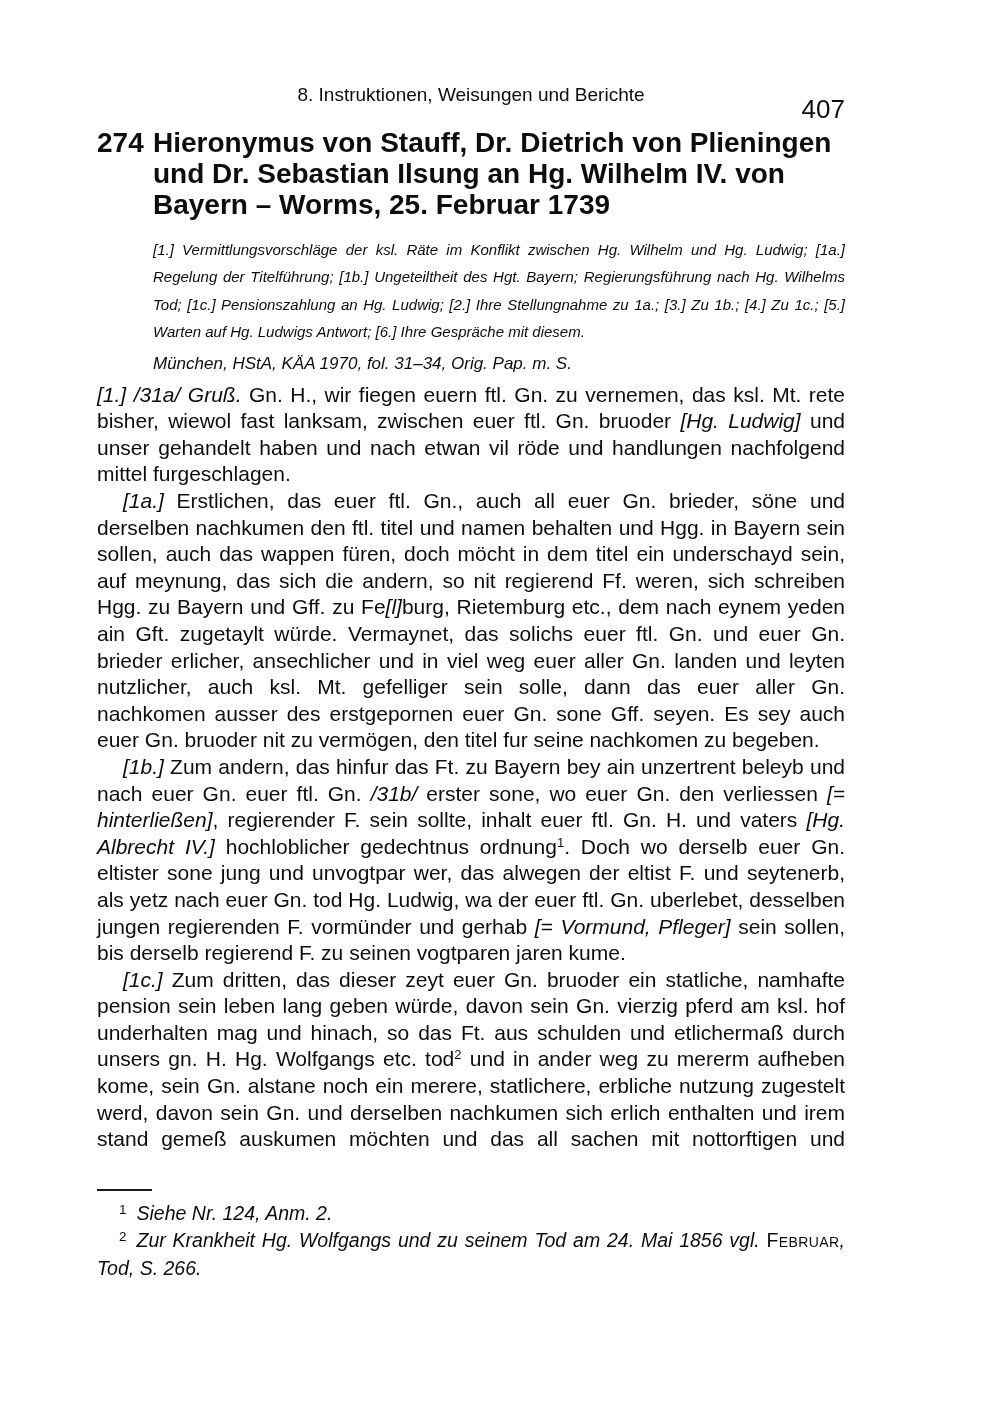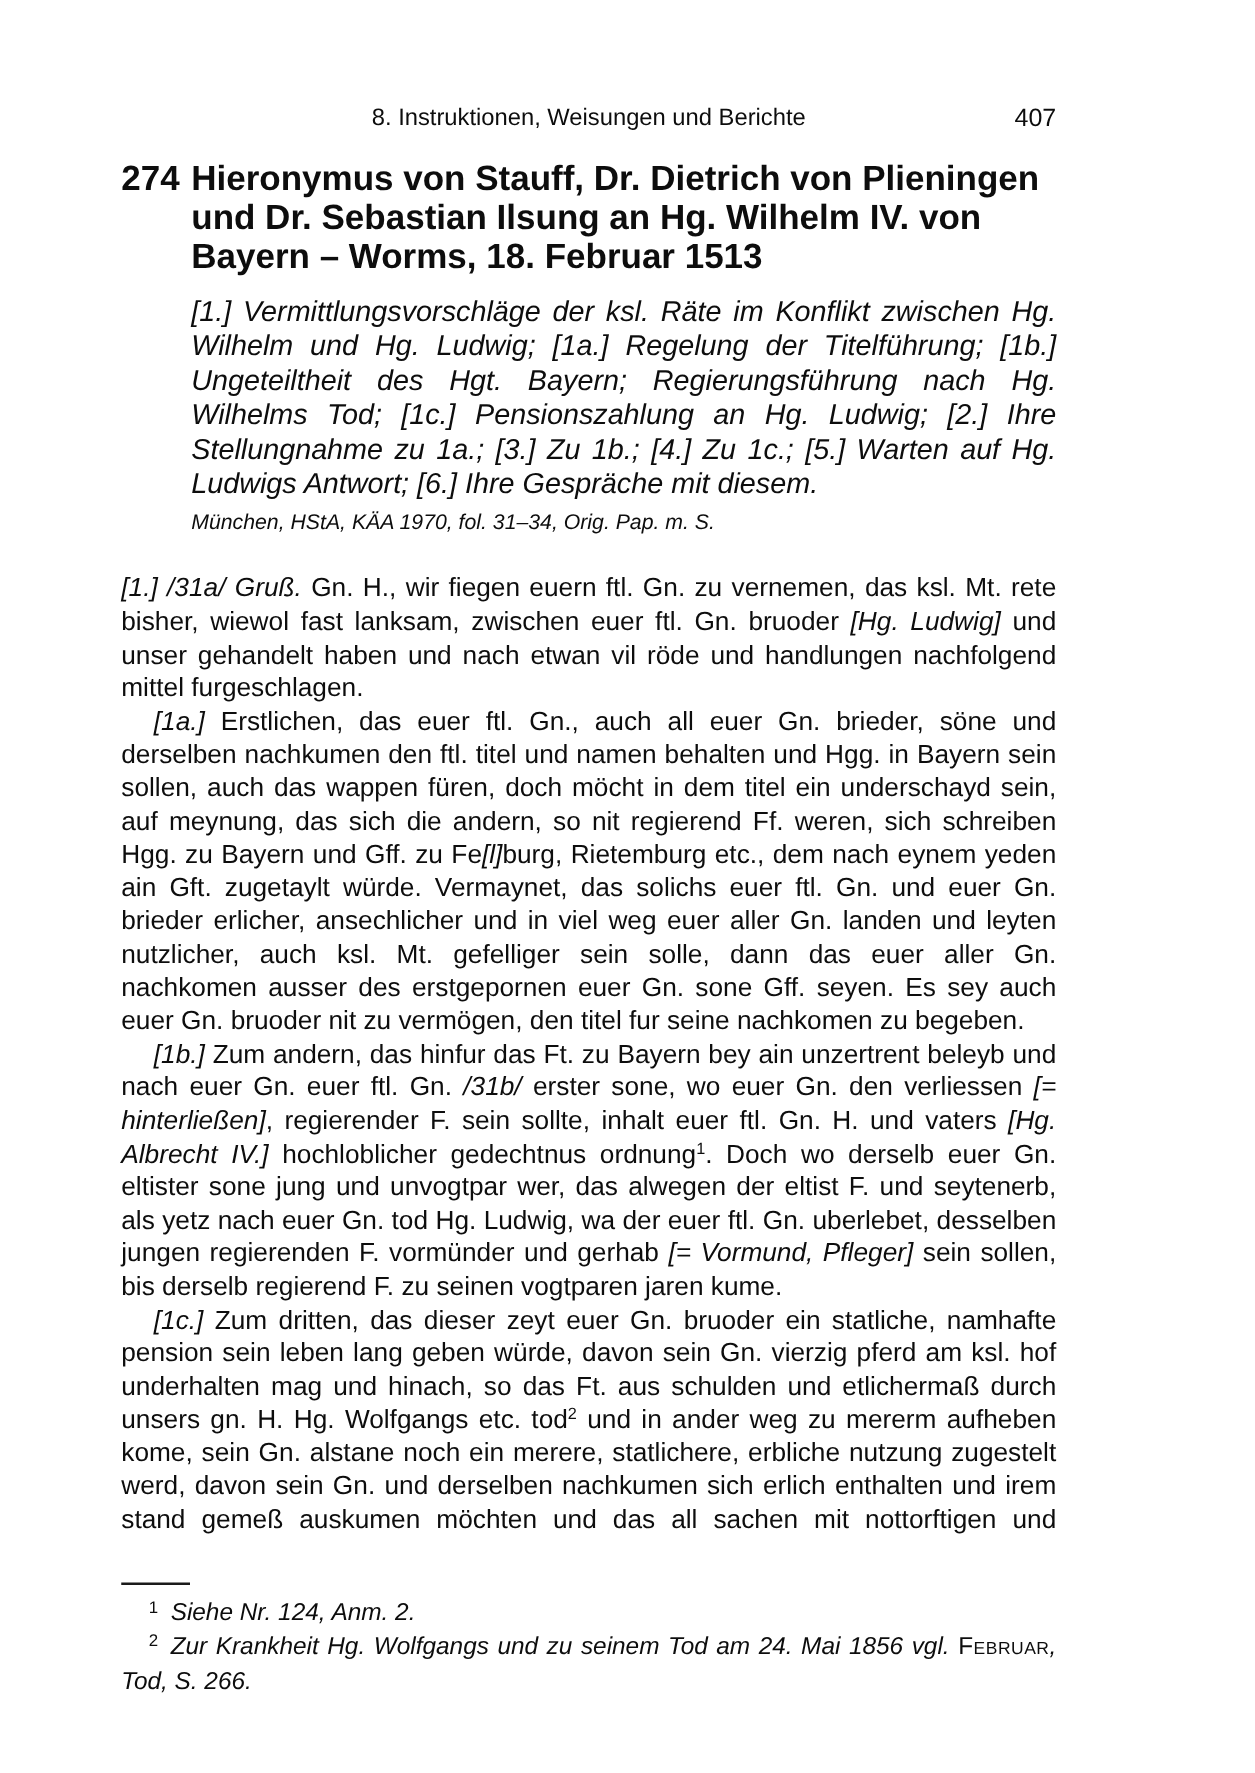--- a/index.html
+++ b/index.html
@@ -25,57 +25,57 @@
     font-size: 19px;
     line-height: 22px;
   }
   .header-title {
     display: block;
     text-align: center;
   }
   .page-number {
     position: absolute;
     right: 0;
-    top: 0;
-    font-size: 20px;
+    top: 14px;
+    font-size: 26px;
   }
   
   .entry-heading {
     display: flex;
     margin-top: 19px;
     font-weight: bold;
     font-size: 28px;
     line-height: 31px;
   }
   .entry-number {
     flex: 0 0 56px;
   }
   .entry-title {
     flex: 1 1 auto;
   }
   
   .regest {
     margin-top: 16px;
     margin-left: 56px;
     font-style: italic;
-    font-size: 23px;
+    font-size: 15px;
     line-height: 27.4px;
     text-align: justify;
   }
   
   .archive-ref {
     margin-top: 5px;
     margin-left: 56px;
     font-style: italic;
     font-size: 17px;
     line-height: 25px;
   }
   
   .body-text {
-    margin-top: 28px;
+    margin-top: 6px;
     font-size: 21px;
     line-height: 26.6px;
     text-align: justify;
   }
   .para {
     margin: 0;
   }
   .para.indented {
     text-indent: 26px;
   }
@@ -126,21 +126,21 @@
 
 <div class="page">
 
   <div class="running-header">
     <span class="header-title">8. Instruktionen, Weisungen und Berichte</span>
     <span class="page-number">407</span>
   </div>
 
   <div class="entry-heading">
     <span class="entry-number">274</span>
-    <span class="entry-title">Hieronymus von Stauff, Dr. Dietrich von Plieningen und Dr. Sebastian Ilsung an Hg. Wilhelm IV. von Bayern – Worms, 18. Februar 1513</span>
+    <span class="entry-title">Hieronymus von Stauff, Dr. Dietrich von Plieningen und Dr. Sebastian Ilsung an Hg. Wilhelm IV. von Bayern – Worms, 25. Februar 1739</span>
   </div>
 
   <div class="regest">[1.] Vermittlungsvorschläge der ksl. Räte im Konflikt zwischen Hg. Wilhelm und Hg. Ludwig; [1a.] Regelung der Titelführung; [1b.] Ungeteiltheit des Hgt. Bayern; Regierungsführung nach Hg. Wilhelms Tod; [1c.] Pensionszahlung an Hg. Ludwig; [2.] Ihre Stellungnahme zu 1a.; [3.] Zu 1b.; [4.] Zu 1c.; [5.] Warten auf Hg. Ludwigs Antwort; [6.] Ihre Gespräche mit diesem.</div>
 
   <div class="archive-ref">München, HStA, KÄA 1970, fol. 31–34, Orig. Pap. m. S.</div>
 
   <div class="body-text">
     <p class="para"><span class="run-italic">[1.] /31a/ Gruß. </span><span>Gn. H., wir fiegen euern ftl. Gn. zu vernemen, das ksl. Mt. rete bisher, wiewol fast lanksam, zwischen euer ftl. Gn. bruoder </span><span class="run-italic">[Hg. Ludwig]</span><span> und unser gehandelt haben und nach etwan vil röde und handlungen nachfolgend mittel furgeschlagen.</span></p>
     <p class="para indented"><span class="run-italic">[1a.] </span><span>Erstlichen, das euer ftl. Gn., auch all euer Gn. brieder, söne und derselben nachkumen den ftl. titel und namen behalten und Hgg. in Bayern sein sollen, auch das wappen füren, doch möcht in dem titel ein underschayd sein, auf meynung, das sich die andern, so nit regierend Ff. weren, sich schreiben Hgg. zu Bayern und Gff. zu Fe</span><span class="run-italic">[l]</span><span>burg, Rietemburg etc., dem nach eynem yeden ain Gft. zugetaylt würde. Vermaynet, das solichs euer ftl. Gn. und euer Gn. brieder erlicher, ansechlicher und in viel weg euer aller Gn. landen und leyten nutzlicher, auch ksl. Mt. gefelliger sein solle, dann das euer aller Gn. nachkomen ausser des erstgepornen euer Gn. sone Gff. seyen. Es sey auch euer Gn. bruoder nit zu vermögen, den titel fur seine nachkomen zu begeben.</span></p>
     <p class="para indented"><span class="run-italic">[1b.] </span><span>Zum andern, das hinfur das Ft. zu Bayern bey ain unzertrent beleyb und nach euer Gn. euer ftl. Gn. </span><span class="run-italic">/31b/ </span><span>erster sone, wo euer Gn. den verliessen </span><span class="run-italic">[= hinterließen]</span><span>, regierender F. sein sollte, inhalt euer ftl. Gn. H. und vaters </span><span class="run-italic">[Hg. Albrecht IV.] </span><span>hochloblicher gedechtnus ordnung</span><sup>1</sup><span>. Doch wo derselb euer Gn. eltister sone jung und unvogtpar wer, das alwegen der eltist F. und seytenerb, als yetz nach euer Gn. tod Hg. Ludwig, wa der euer ftl. Gn. uberlebet, desselben jungen regierenden F. vormünder und gerhab </span><span class="run-italic">[= Vormund, Pfleger] </span><span>sein sollen, bis derselb regierend F. zu seinen vogtparen jaren kume.</span></p>

